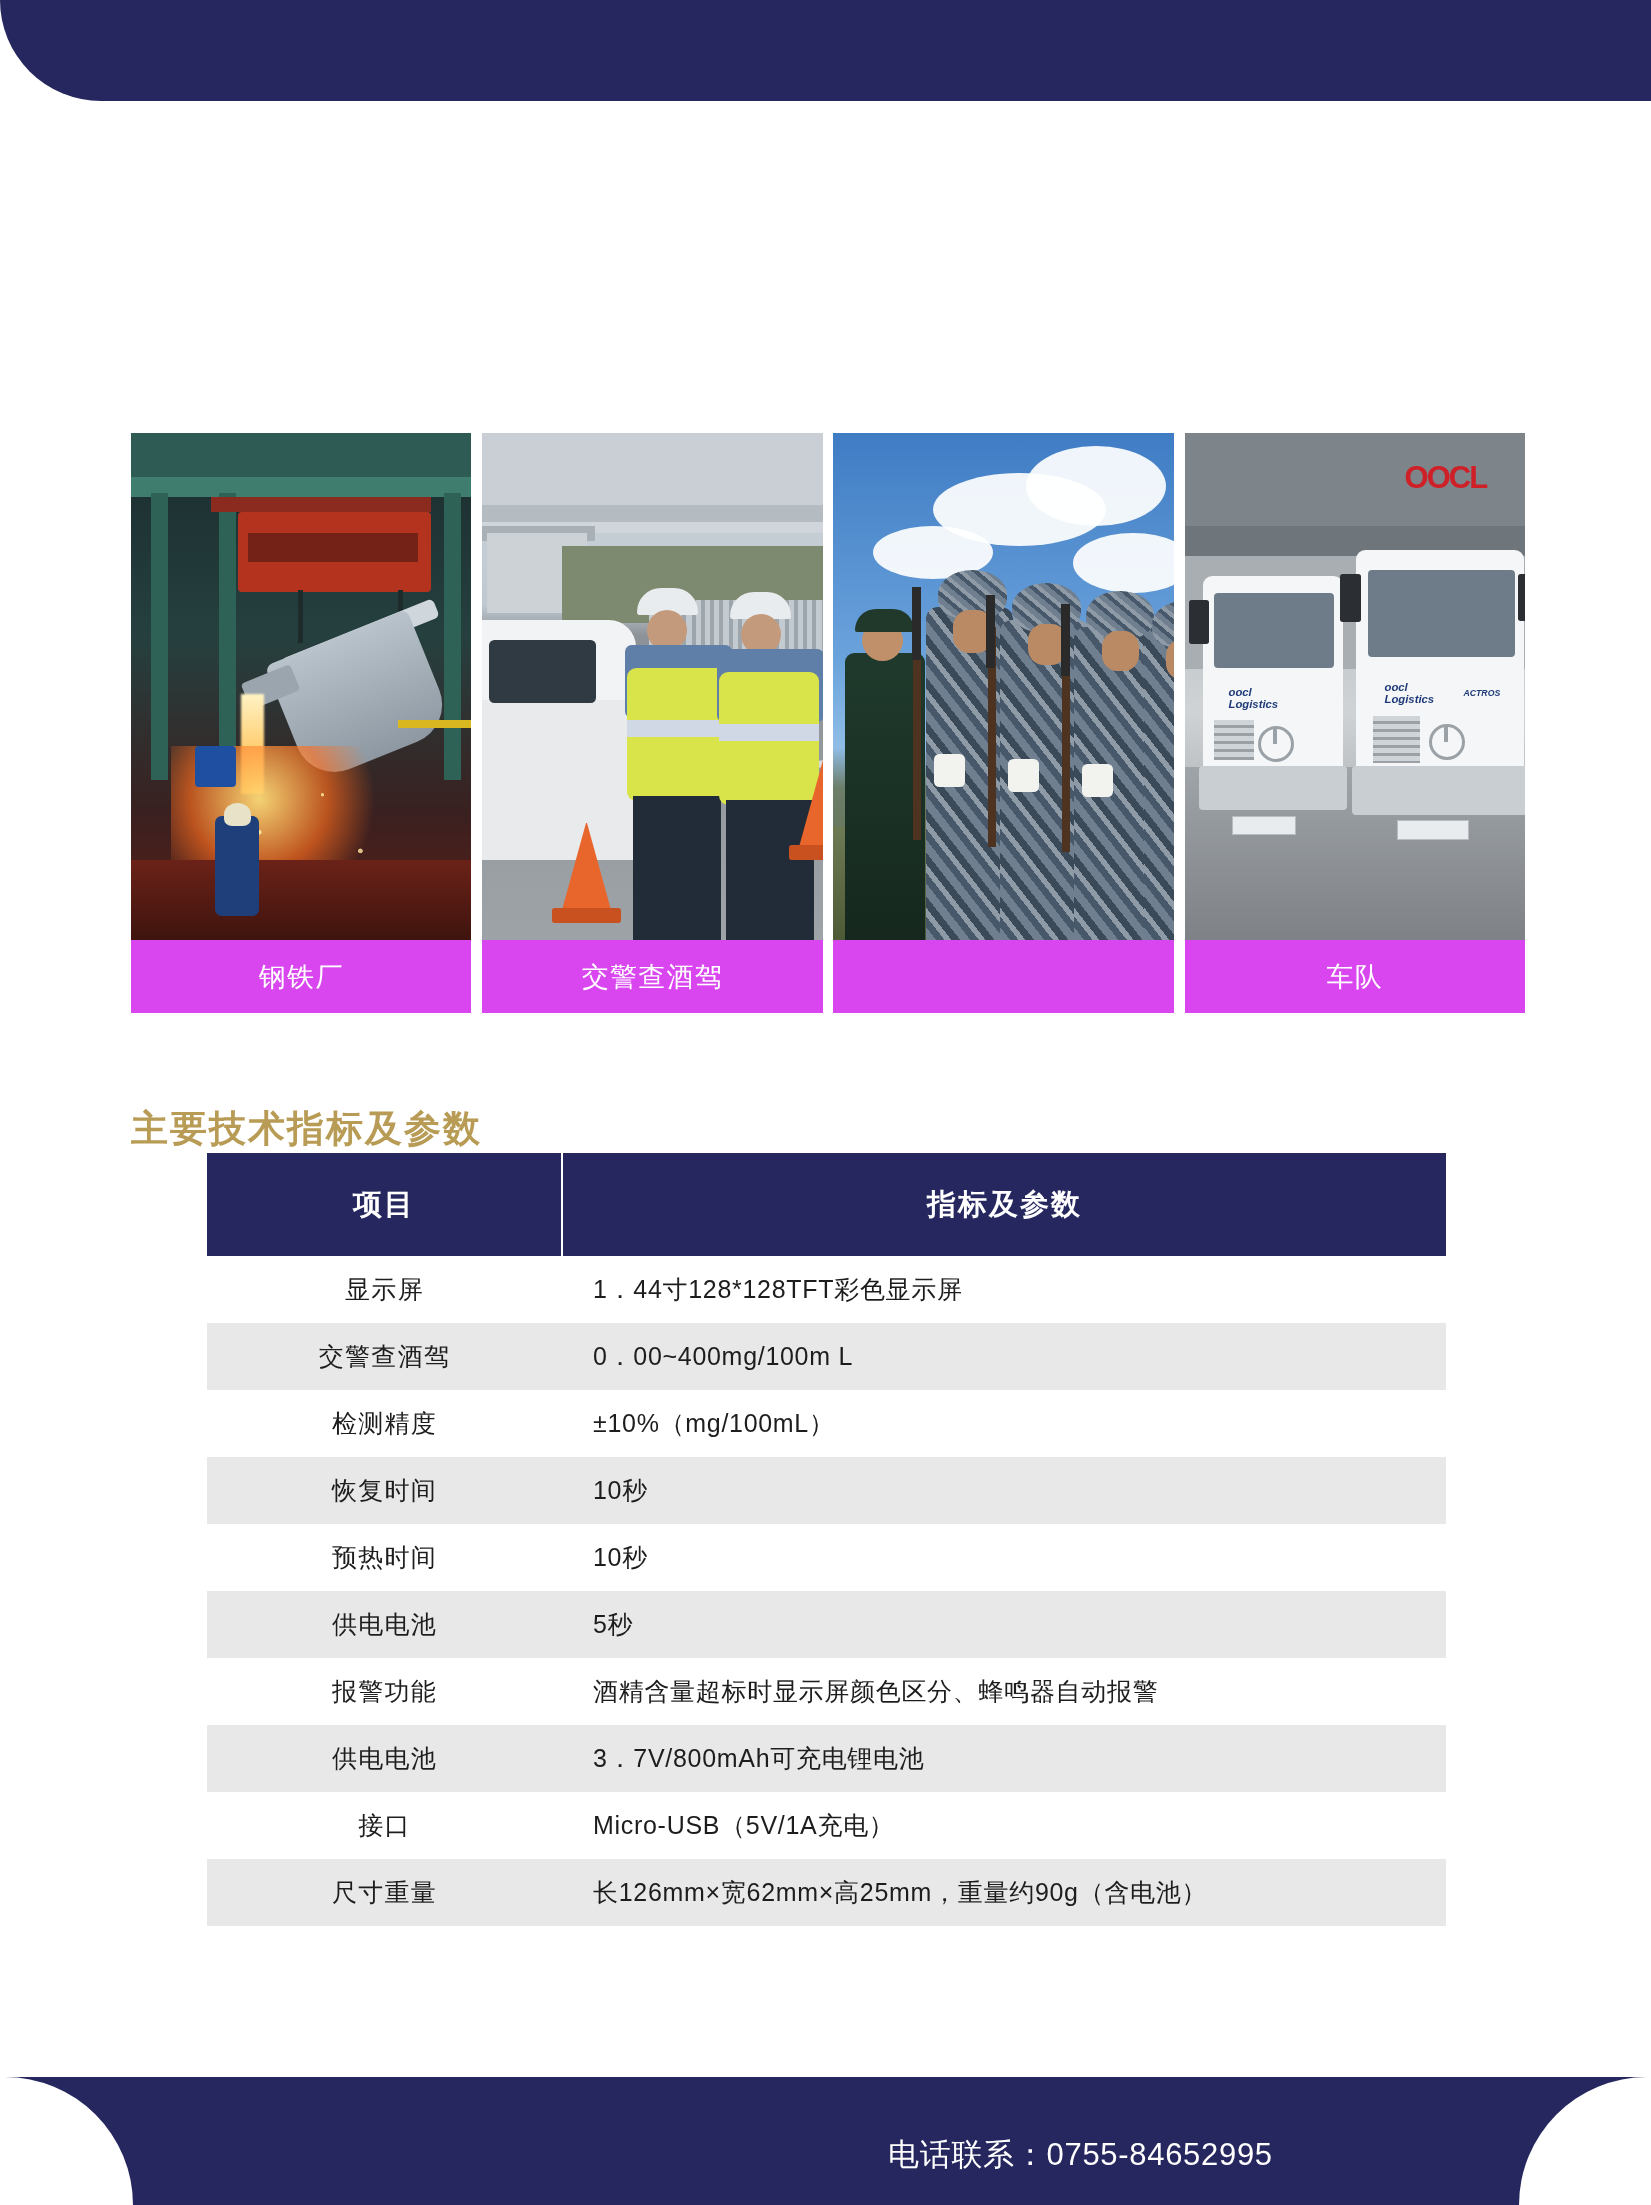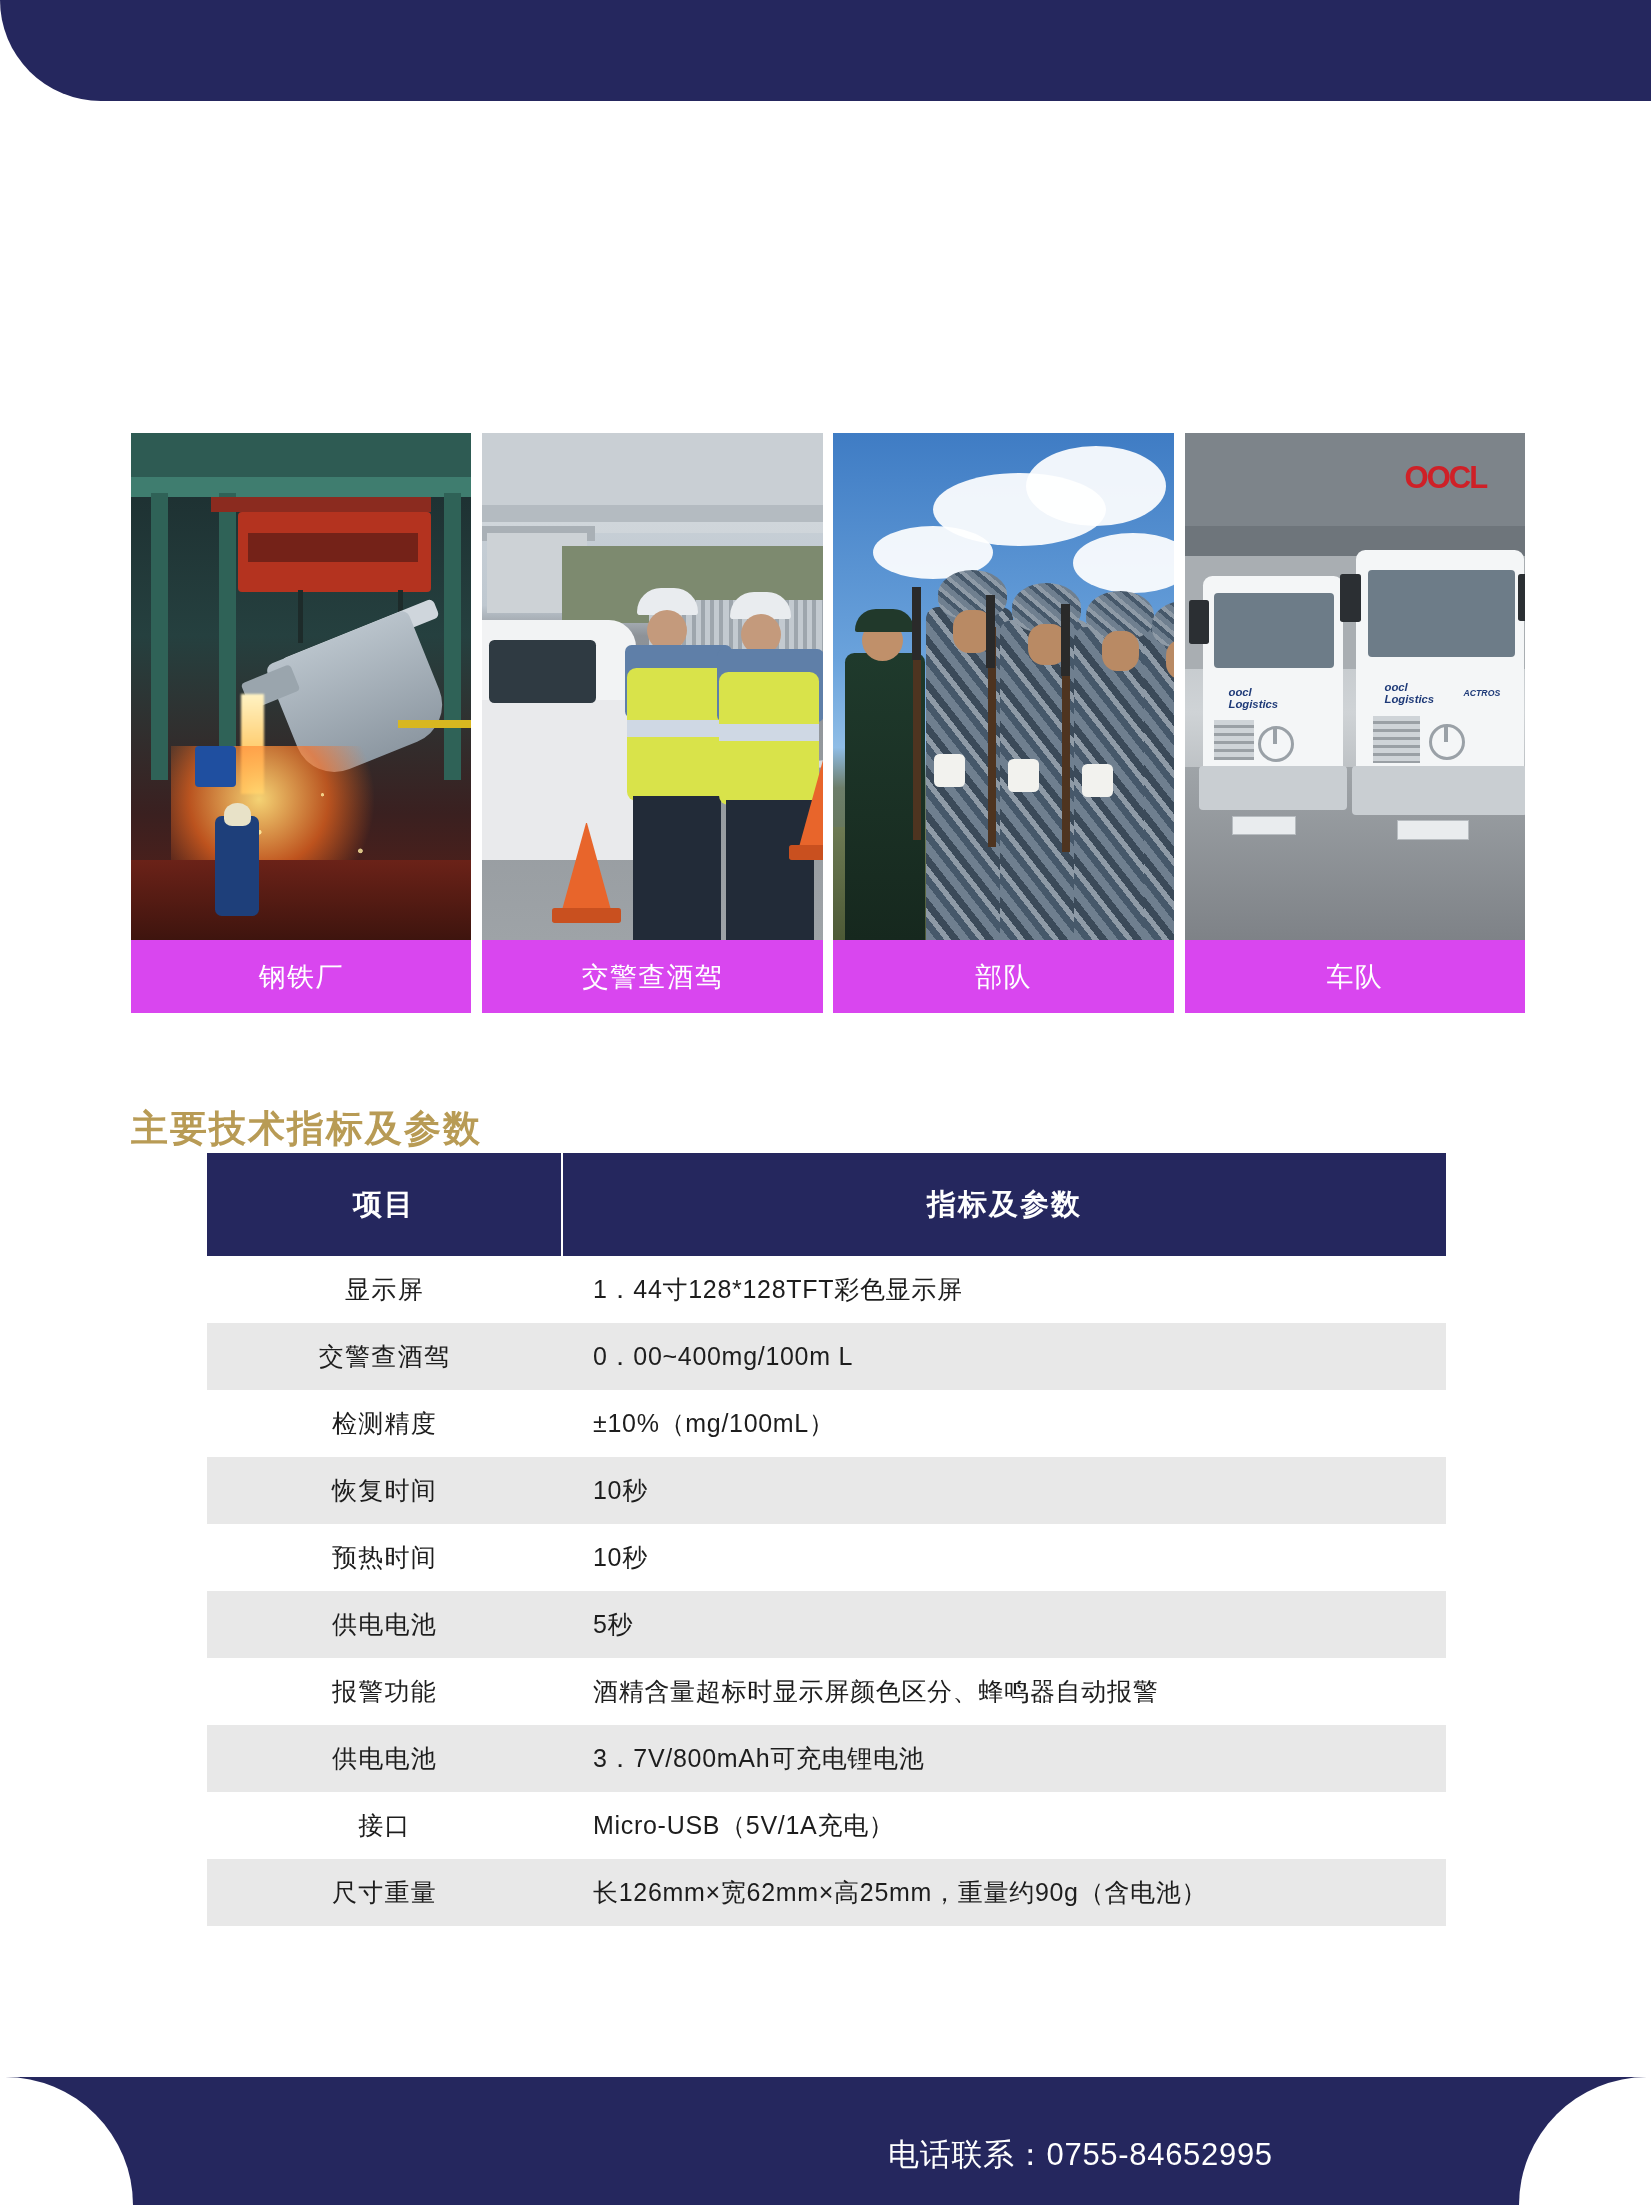--- a/index.html
+++ b/index.html
@@ -358,21 +358,20 @@
         <div class="helm" style="left:253px; bottom:301px; width:68px; height:48px;"></div>
         <div class="face" style="left:269px; bottom:269px; width:37px; height:40px;"></div>
         <div class="glove" style="left:249px; bottom:143px; width:31px; height:33px;"></div>
         <div class="rifle" style="left:229px; bottom:88px; height:217px;"></div>
         <div class="rifle-d" style="left:228px; bottom:264px; height:72px;"></div>
 
         <div class="sol" style="left:311px; width:80px; height:303px;"></div>
         <div class="helm" style="left:319px; bottom:292px; width:65px; height:47px;"></div>
         <div class="face" style="left:333px; bottom:261px; width:36px; height:39px;"></div>
       </div>
-      <div class="gal-caption">部队</div>
     </div>
 
     <div class="gal-card">
       <div class="gal-photo ph4">
         <div class="roof"></div>
         <div class="roof2"></div>
         <div class="wall"></div>
         <div class="brand">OOCL</div>
         <div class="ground"></div>
 

